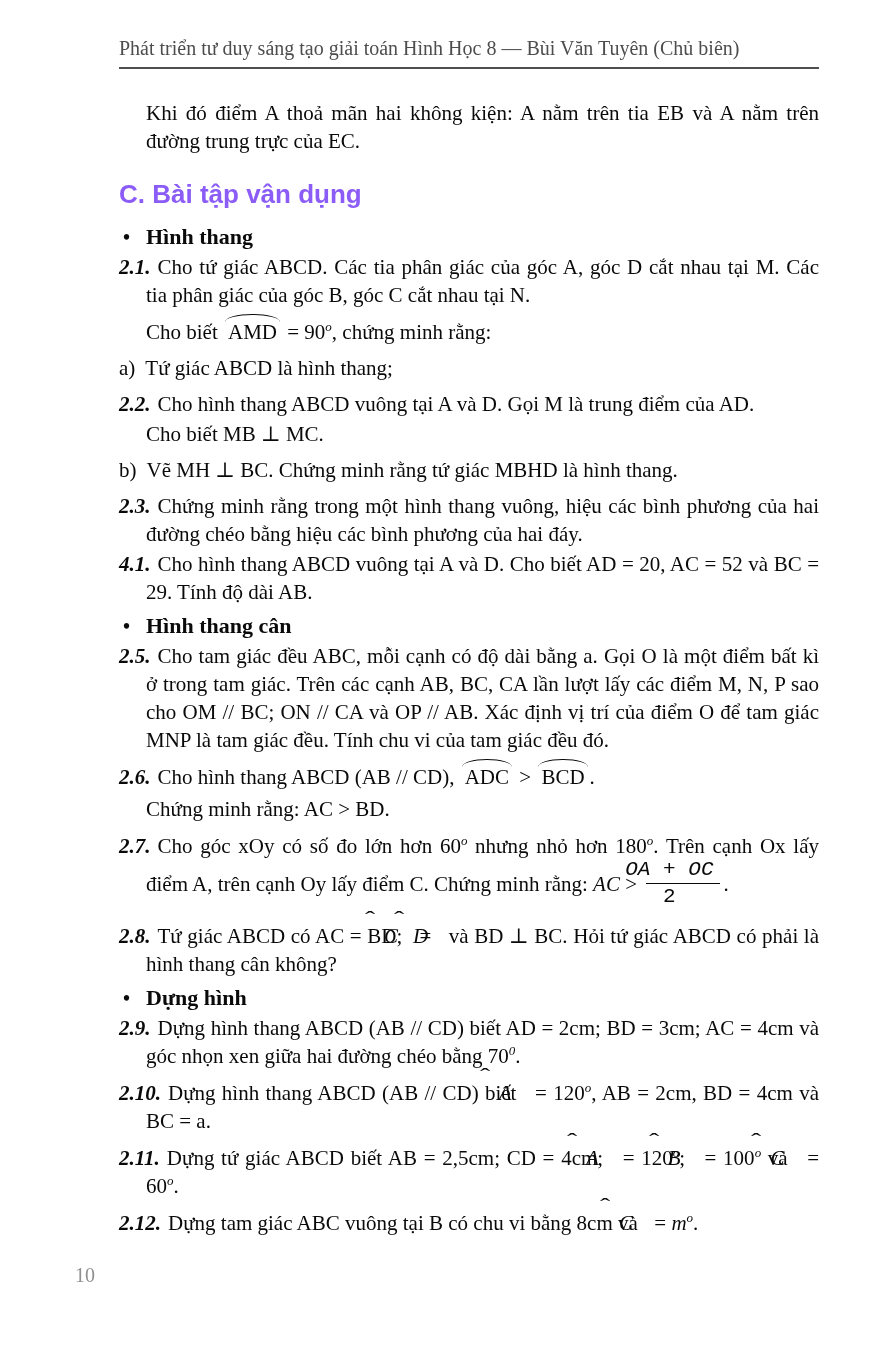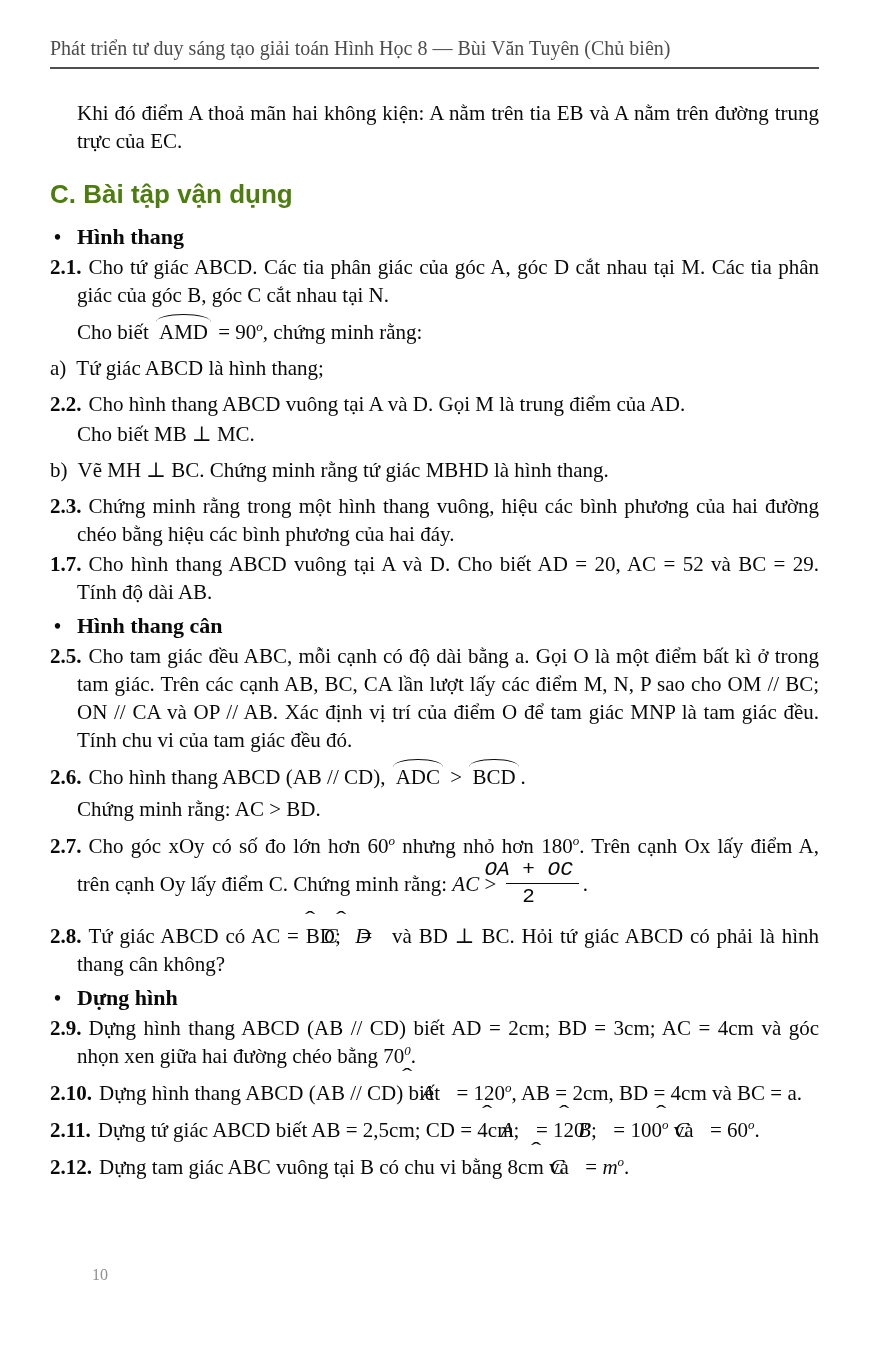--- a/index.html
+++ b/index.html
@@ -1,45 +1,45 @@
 <!DOCTYPE html>
 <html><head>
 <meta charset="utf-8">
 <style>
   html,body{margin:0;padding:0;background:#fff;}
   .page{
     position:relative;
     width:891px;height:1347px;
     background:#ffffff;
     box-sizing:border-box;
-    padding:36px 72px 0 50px;
+    padding:36px 72px 0 119px;
     font-family:"Liberation Serif","DejaVu Serif",serif;
     font-size:21px;line-height:28px;color:#0a0a0a;
     overflow:hidden;
   }
   .doc-header{
     color:#4d4d4d;
     font-size:20px;line-height:24px;
     padding-bottom:7px;
     border-bottom:2px solid #4f4f4f;
     margin-bottom:30px;
   }
   .content-blocks{display:block;}
   .para{margin:2px 0 2px 27px;text-align:justify;}
   .cont{margin:2px 0 2px 27px;text-align:justify;}
   .problem{margin:2px 0;padding-left:27px;text-indent:-27px;text-align:justify;}
   .sub{margin:8px 0;padding-left:27px;text-indent:-27px;text-align:justify;}
   .heading{
     font-family:"Liberation Sans","DejaVu Sans",sans-serif;
     font-weight:bold;font-size:26px;line-height:34px;
-    margin:22px 0 12px 0;text-align:left;color:#4d7c0f;
+    margin:22px 0 12px 0;text-align:left;color:#8b5cf6;
   }
   .bullet{position:relative;margin:6px 0 2px 0;padding-left:27px;font-weight:bold;font-size:22px;}
   .bullet-dot{position:absolute;left:4px;top:0;font-size:20px;}
-  .pnum{font-weight:bold;margin-right:7px;}
+  .pnum{font-weight:bold;margin-right:7px;font-style:italic;}
   .slet{margin-right:10px;}
   .mathy{margin-top:9px;margin-bottom:4px;}
   .mi{font-style:italic;}
   .msup{font-style:italic;font-size:13px;vertical-align:8px;line-height:0;}
   .arc{position:relative;padding:0 3px;margin:0 2px;}
   .arc::before{
     content:'';position:absolute;left:0;right:0;top:-6px;height:7px;
     border-top:1.8px solid #0a0a0a;
     border-radius:50% 50% 0 0 / 100% 100% 0 0;
   }
@@ -50,22 +50,22 @@
     font-style:normal;font-size:18px;line-height:18px;color:#0a0a0a;
   }
   .hat-base{font-style:italic;}
   .frac{
     display:inline-block;vertical-align:middle;text-align:center;
     line-height:26px;margin:0 4px;position:relative;top:-3px;font-family:Liberation Mono, monospace;
   }
   .fnum{display:block;padding:0 6px;}
   .fden{display:block;border-top:1.8px solid #0a0a0a;}
   .footer-page{
-    position:absolute;left:92px;bottom:58px;
-    color:#8f8f8f;font-size:16px;
+    position:absolute;left:75px;bottom:58px;
+    color:#8f8f8f;font-size:20px;
   }
 </style>
 </head>
 <body>
 
 <div class="page">
   <div class="doc-header">
     <span>Phát triển tư duy sáng tạo giải toán Hình Học 8 — Bùi Văn Tuyên (Chủ biên)</span>
   </div>
 
@@ -73,21 +73,21 @@
       <div class="para">Khi đó điểm A thoả mãn hai không kiện: A nằm trên tia EB và A nằm trên đường trung trực của EC.</div>
       <div class="heading">C. Bài tập vận dụng</div>
       <div class="bullet"><span class="bullet-dot">•</span><span>Hình thang</span></div>
       <div class="problem"><span class="pnum">2.1.</span>Cho tứ giác ABCD. Các tia phân giác của góc A, góc D cắt nhau tại M. Các tia phân giác của góc B, góc C cắt nhau tại N.</div>
       <div class="cont mathy">Cho biết <span class="arc">AMD</span> = 90<span class="msup">o</span>, chứng minh rằng:</div>
       <div class="sub"><span class="slet">a)</span>Tứ giác ABCD là hình thang;</div>
       <div class="problem"><span class="pnum">2.2.</span>Cho hình thang ABCD vuông tại A và D. Gọi M là trung điểm của AD.</div>
       <div class="cont">Cho biết MB ⊥ MC.</div>
       <div class="sub"><span class="slet">b)</span>Vẽ MH ⊥ BC. Chứng minh rằng tứ giác MBHD là hình thang.</div>
       <div class="problem"><span class="pnum">2.3.</span>Chứng minh rằng trong một hình thang vuông, hiệu các bình phương của hai đường chéo bằng hiệu các bình phương của hai đáy.</div>
-      <div class="problem"><span class="pnum">1.7.</span>Cho hình thang ABCD vuông tại A và D. Cho biết AD = 20, AC = 52 và BC = 29. Tính độ dài AB.</div>
+      <div class="problem"><span class="pnum">4.1.</span>Cho hình thang ABCD vuông tại A và D. Cho biết AD = 20, AC = 52 và BC = 29. Tính độ dài AB.</div>
       <div class="bullet"><span class="bullet-dot">•</span><span>Hình thang cân</span></div>
       <div class="problem"><span class="pnum">2.5.</span>Cho tam giác đều ABC, mỗi cạnh có độ dài bằng a. Gọi O là một điểm bất kì ở trong tam giác. Trên các cạnh AB, BC, CA lần lượt lấy các điểm M, N, P sao cho OM // BC; ON // CA và OP // AB. Xác định vị trí của điểm O để tam giác MNP là tam giác đều. Tính chu vi của tam giác đều đó.</div>
       <div class="problem mathy"><span class="pnum">2.6.</span>Cho hình thang ABCD (AB // CD), <span class="arc">ADC</span> &gt; <span class="arc">BCD</span>.</div>
       <div class="cont">Chứng minh rằng: AC &gt; BD.</div>
       <div class="problem mathy"><span class="pnum">2.7.</span>Cho góc xOy có số đo lớn hơn 60<span class="msup">o</span> nhưng nhỏ hơn 180<span class="msup">o</span>. Trên cạnh Ox lấy điểm A, trên cạnh Oy lấy điểm C. Chứng minh rằng: <span class="mi">AC</span> &gt; <span class="frac"><span class="fnum"><span class="mi">OA</span> + <span class="mi">OC</span></span><span class="fden">2</span></span>.</div>
       <div class="problem mathy"><span class="pnum">2.8.</span>Tứ giác ABCD có AC = BD; <span class="hat"><span class="hat-mark">ˆ</span><span class="hat-base">C</span></span> = <span class="hat"><span class="hat-mark">ˆ</span><span class="hat-base">D</span></span> và BD ⊥ BC. Hỏi tứ giác ABCD có phải là hình thang cân không?</div>
       <div class="bullet"><span class="bullet-dot">•</span><span>Dựng hình</span></div>
       <div class="problem"><span class="pnum">2.9.</span>Dựng hình thang ABCD (AB // CD) biết AD = 2cm; BD = 3cm; AC = 4cm và góc nhọn xen giữa hai đường chéo bằng 70<span class="msup">0</span>.</div>
       <div class="problem mathy"><span class="pnum">2.10.</span>Dựng hình thang ABCD (AB // CD) biết <span class="hat"><span class="hat-mark">ˆ</span><span class="hat-base">A</span></span> = 120<span class="msup">o</span>, AB = 2cm, BD = 4cm và BC = a.</div>
       <div class="problem mathy"><span class="pnum">2.11.</span>Dựng tứ giác ABCD biết AB = 2,5cm; CD = 4cm; <span class="hat"><span class="hat-mark">ˆ</span><span class="hat-base">A</span></span> = 120<span class="msup">o</span>; <span class="hat"><span class="hat-mark">ˆ</span><span class="hat-base">B</span></span> = 100<span class="msup">o</span> và <span class="hat"><span class="hat-mark">ˆ</span><span class="hat-base">C</span></span> = 60<span class="msup">o</span>.</div>

